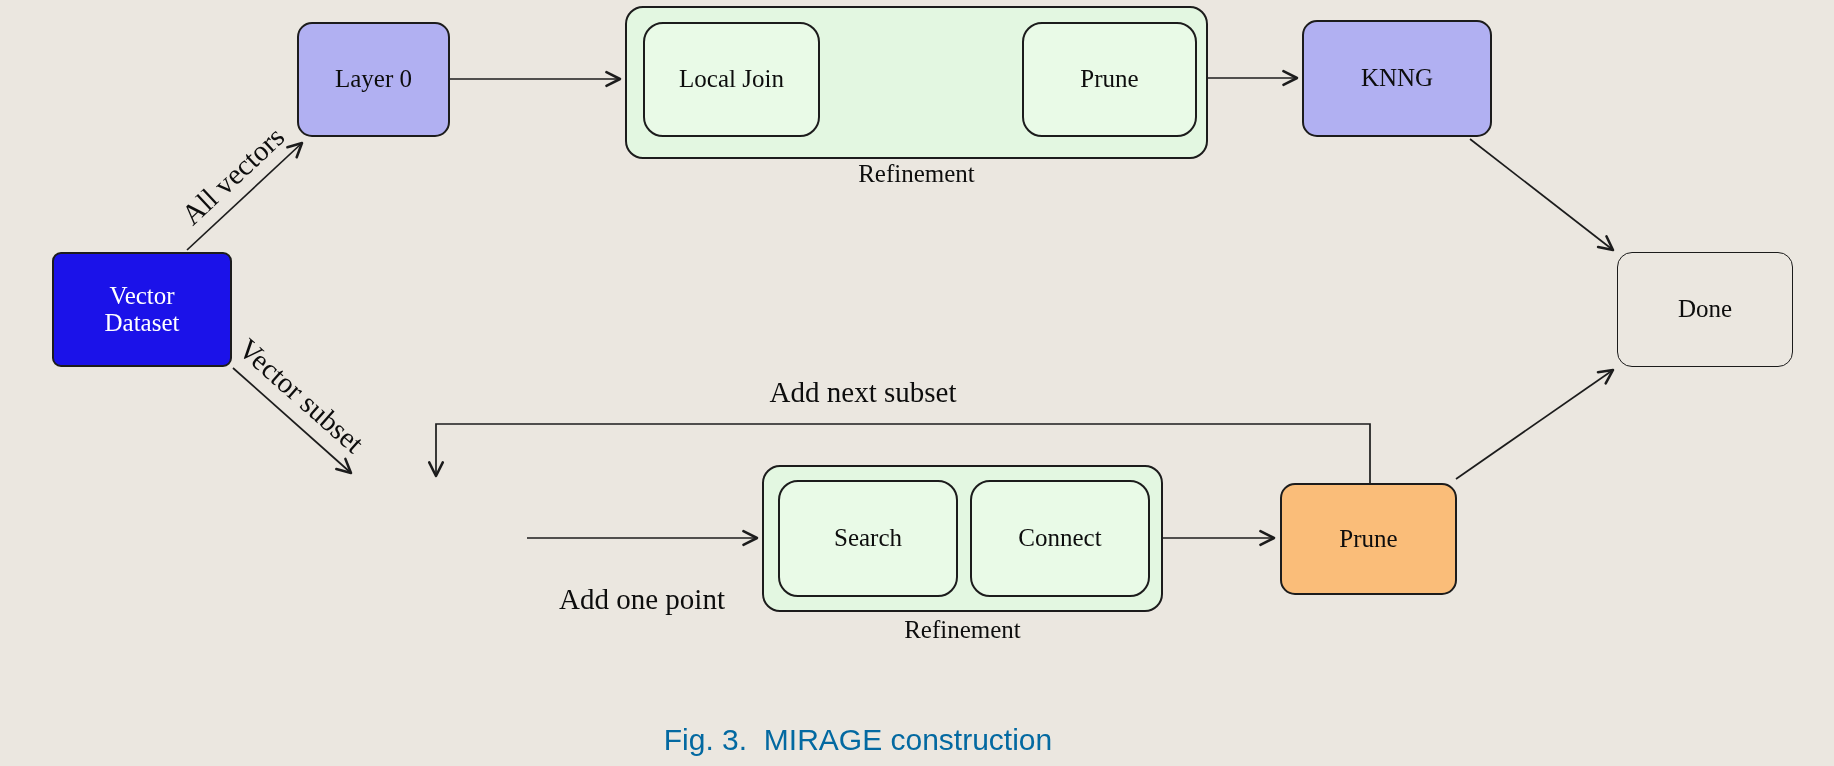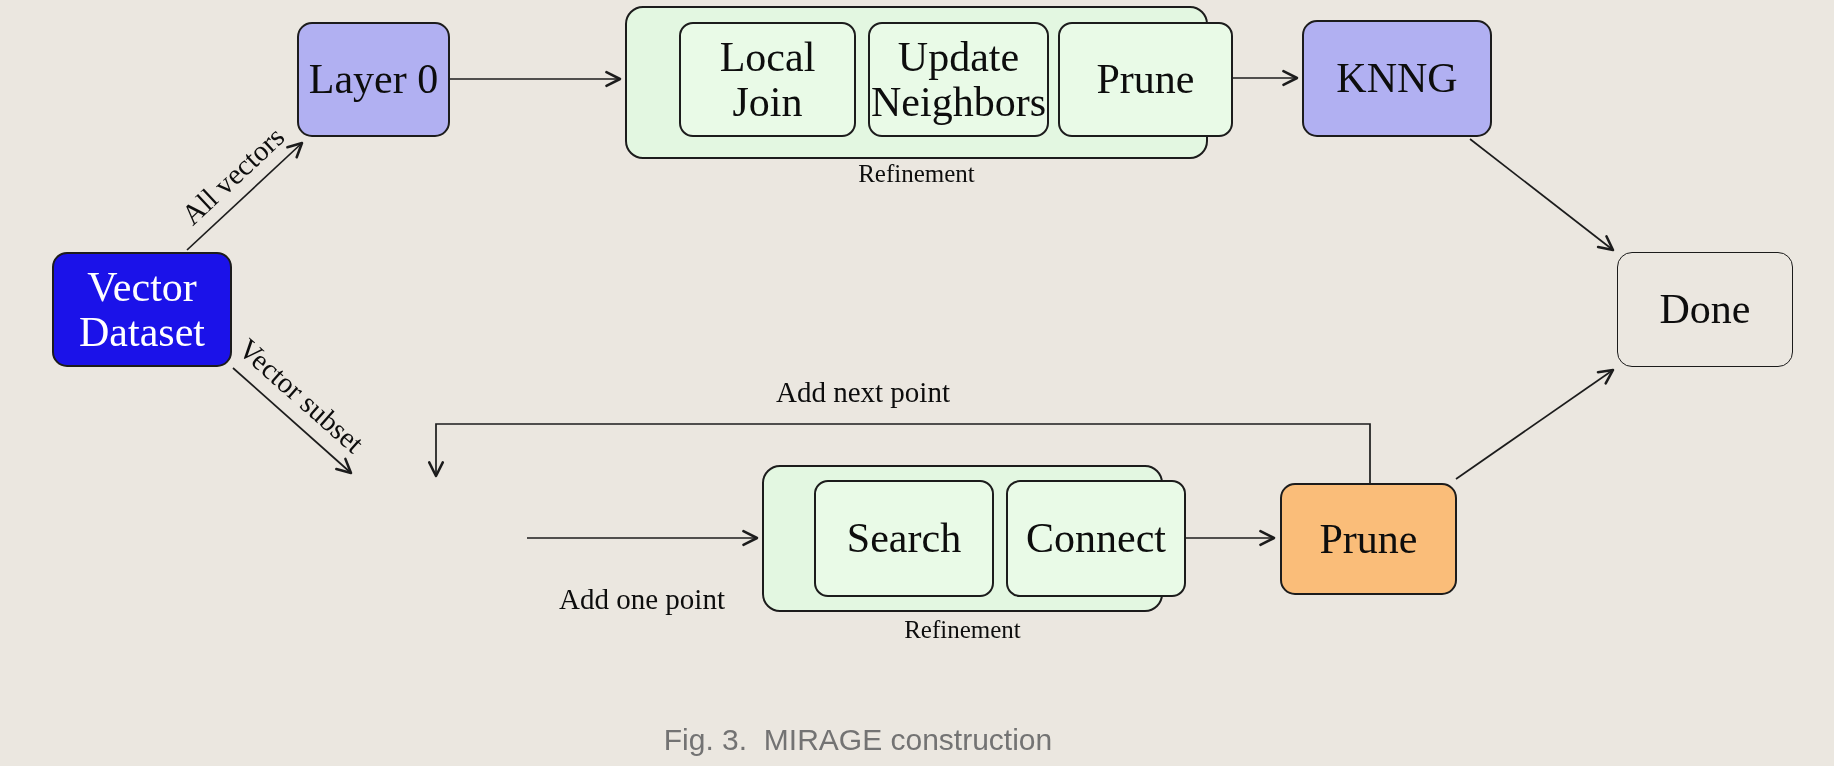--- a/index.html
+++ b/index.html
@@ -25,39 +25,38 @@
   }
   .node {
     position: absolute;
     box-sizing: border-box;
     border: 2px solid #1C1C1C;
     border-radius: 15px;
     display: flex;
     align-items: center;
     justify-content: center;
     text-align: center;
-    font-size: 42px;
+    font-size: 25px;
     line-height: 1.06;
     color: #0D0D0D;
     white-space: pre-line;
   }
   .group {
     position: absolute;
     box-sizing: border-box;
     border: 2px solid #1C1C1C;
     border-radius: 18px;
     background: #E3F7E1;
   }
   .inner {
     background: #E9FAE7;
-    border-radius: 14px;
-    margin-left: 36px;
+    border-radius: 20px;
   }
   .lavender { background: #B1B0F2; }
-  .blue     { background: #1B12E9; color: #FFFFFF; }
+  .blue     { background: #1B12E9; color: #FFFFFF; border-radius: 9px; }
   .orange   { background: #FABD79; }
   .plain    { background: transparent; }
   .group-label {
     position: absolute;
     text-align: center;
     font-size: 25px;
     color: #0D0D0D;
   }
   .edge-label {
     position: absolute;
@@ -68,21 +67,21 @@
   }
   .edge-label.rot-up   { transform: translate(-50%, -50%) rotate(-43deg); }
   .edge-label.rot-down { transform: translate(-50%, -50%) rotate(41.5deg); }
   #caption {
     position: absolute;
     left: 858px;
     top: 740px;
     transform: translate(-50%, -50%);
     font-family: "Liberation Sans", sans-serif;
     font-size: 30px;
-    color: #737373;
+    color: #0369a1;
     white-space: pre;
   }
 </style>
 </head>
 <body>
 
 <div id="canvas">
 
   <svg id="edges" viewBox="0 0 1834 766">
     <defs>
@@ -106,39 +105,37 @@
   <div class="group" style="left:625px; top:6px; width:583px; height:153px;"></div>
   <div class="group" style="left:762px; top:465px; width:401px; height:147px;"></div>
 
   <div class="node blue" style="left:52px; top:252px; width:180px; height:115px;">Vector
 Dataset</div>
 
   <div class="node lavender" style="left:297px; top:22px; width:153px; height:115px;">Layer 0</div>
 
   <div class="node inner" style="left:643px; top:22px; width:177px; height:115px;">Local Join</div>
 
-  <div class="node inner" style="left:832px; top:22px; width:181px; height:115px;">Update
-Neighbors</div>
 
   <div class="node inner" style="left:1022px; top:22px; width:175px; height:115px;">Prune</div>
 
   <div class="node lavender" style="left:1302px; top:20px; width:190px; height:117px;">KNNG</div>
 
   <div class="node plain" style="left:1617px; top:252px; width:176px; height:115px; border-width:1.7px;">Done</div>
 
 
   <div class="node inner" style="left:778px; top:480px; width:180px; height:117px;">Search</div>
 
   <div class="node inner" style="left:970px; top:480px; width:180px; height:117px;">Connect</div>
 
   <div class="node orange" style="left:1280px; top:483px; width:177px; height:112px;">Prune</div>
 
   <div class="group-label" style="left:625px; top:160px; width:583px;">Refinement</div>
   <div class="group-label" style="left:762px; top:616px; width:401px;">Refinement</div>
 
   <div class="edge-label rot-up" style="left:233px; top:176px;">All vectors</div>
   <div class="edge-label rot-down" style="left:301px; top:396px;">Vector subset</div>
-  <div class="edge-label" style="left:863px; top:392px;">Add next point</div>
+  <div class="edge-label" style="left:863px; top:392px;">Add next subset</div>
   <div class="edge-label" style="left:642px; top:563px;margin-top:36px;">Add one point</div>
 
   <div id="caption">Fig. 3.  MIRAGE construction</div>
 
 </div>
 
 </body></html>

